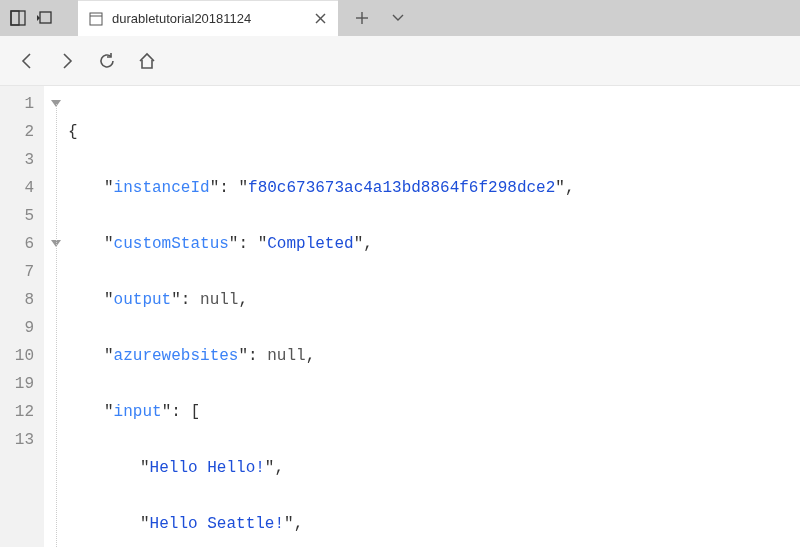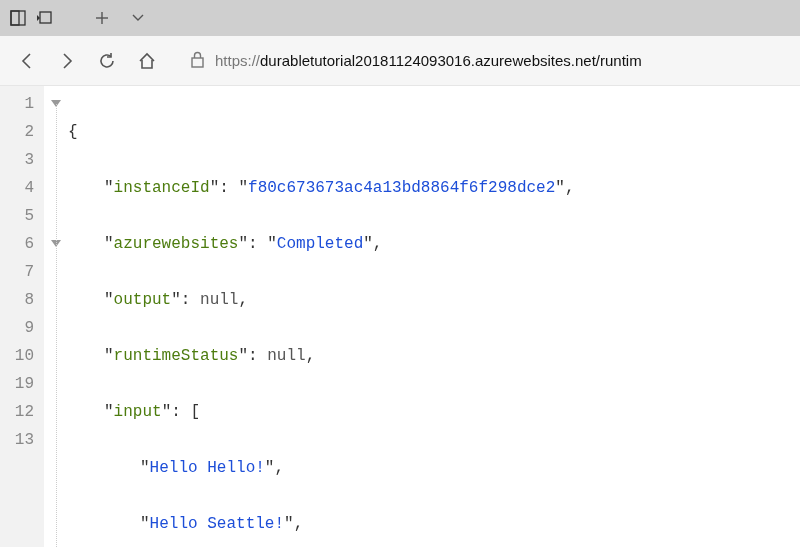--- a/index.html
+++ b/index.html
@@ -138,21 +138,21 @@
       border-left: 1px dotted #ccc;
     }
     .fold-gutter div { height: 28px; text-align: center; font-size: 11px; }
     .code {
       padding: 4px 0 4px 0;
       white-space: pre;
       background: #fff;
     }
     .code div { height: 28px; }
     .tok-punc { color: #333; }
-    .tok-key { color: #4d7c0f; }
+    .tok-key { color: #3b82f6; }
     .tok-str { color: #1d4ed8; }
     .tok-null { color: #555; }
     .ind1 { padding-left: 36px; }
     .ind2 { padding-left: 72px; }
     .ind0 { padding-left: 0; }
     .fold-tri {
       display:inline-block;
       width:0;height:0;
       border-left:5px solid transparent;
       border-right:5px solid transparent;
@@ -170,20 +170,35 @@
           <rect x="1" y="1" width="8" height="14" fill="none" stroke="#333" stroke-width="1.3"></rect>
         </svg>
     </div>
     <div class="titlebar-icon">
       <svg width="16" height="16" viewBox="0 0 16 16">
           <rect x="4" y="2" width="11" height="11" fill="none" stroke="#333" stroke-width="1.3"></rect>
           <path d="M1 5 L4 8 L1 11 Z" fill="#333"></path>
         </svg>
     </div>
   </div>
+  <div class="tab">
+    <div class="tab-favicon">
+      <svg width="14" height="14" viewBox="0 0 14 14">
+          <rect x="1" y="1" width="12" height="12" fill="none" stroke="#555" stroke-width="1"></rect>
+          <line x1="1" y1="4" x2="13" y2="4" stroke="#555" stroke-width="1"></line>
+        </svg>
+    </div>
+    <div class="tab-title">durabletutorial20181124</div>
+    <div class="tab-close">
+      <svg width="11" height="11" viewBox="0 0 11 11">
+          <line x1="1" y1="1" x2="10" y2="10" stroke="#555" stroke-width="1.4"></line>
+          <line x1="10" y1="1" x2="1" y2="10" stroke="#555" stroke-width="1.4"></line>
+        </svg>
+    </div>
+  </div>
   <div class="titlebar-right">
     <div class="titlebar-btn">
       <svg width="14" height="14" viewBox="0 0 14 14">
           <line x1="7" y1="1" x2="7" y2="13" stroke="#555" stroke-width="1.4"></line>
           <line x1="1" y1="7" x2="13" y2="7" stroke="#555" stroke-width="1.4"></line>
         </svg>
     </div>
     <div class="titlebar-btn">
       <svg width="14" height="10" viewBox="0 0 14 10">
           <polyline points="2,2 7,7 12,2" fill="none" stroke="#555" stroke-width="1.4"></polyline>
@@ -207,29 +222,20 @@
     <svg width="20" height="20" viewBox="0 0 20 20">
         <path d="M16 10 A6 6 0 1 1 14 5.5" fill="none" stroke="#555" stroke-width="1.6"></path>
         <path d="M14 2 L14 6 L10 6" fill="none" stroke="#555" stroke-width="1.6"></path>
       </svg>
   </div>
   <div class="nav-btn">
     <svg width="20" height="20" viewBox="0 0 20 20">
         <path d="M3 10 L10 3 L17 10" fill="none" stroke="#555" stroke-width="1.6"></path>
         <path d="M5 9 L5 17 L15 17 L15 9" fill="none" stroke="#555" stroke-width="1.6"></path>
       </svg>
-  </div>
-  <div class="addr-wrap">
-    <div class="lock">
-      <svg width="15" height="17" viewBox="0 0 15 17">
-          <rect x="2" y="7" width="11" height="9" fill="none" stroke="#777" stroke-width="1.4"></rect>
-          <path d="M4.5 7 V4.5 a3 3 0 0 1 6 0 V7" fill="none" stroke="#777" stroke-width="1.4"></path>
-        </svg>
-    </div>
-    <div class="url"><span class="proto">https://</span><span>durabletutorial20181124093016.azurewebsites.net/runtim</span></div>
   </div>
 </div>
 
 <div class="code-area">
   <div class="gutter">
     <div>1</div>
     <div>2</div>
     <div>3</div>
     <div>4</div>
     <div>5</div>
@@ -253,23 +259,23 @@
       <div></div>
       <div></div>
       <div></div>
       <div></div>
       <div></div>
       <div></div>
   </div>
   <div class="code">
 <div class="ind0"><span class="tok-punc">{</span></div>
 <div class="ind1"><span class="tok-punc">"</span><span class="tok-key">instanceId</span><span class="tok-punc">": "</span><span class="tok-str">f80c673673ac4a13bd8864f6f298dce2</span><span class="tok-punc">",</span></div>
-<div class="ind1"><span class="tok-punc">"</span><span class="tok-key">azurewebsites</span><span class="tok-punc">": "</span><span class="tok-str">Completed</span><span class="tok-punc">",</span></div>
+<div class="ind1"><span class="tok-punc">"</span><span class="tok-key">customStatus</span><span class="tok-punc">": "</span><span class="tok-str">Completed</span><span class="tok-punc">",</span></div>
 <div class="ind1"><span class="tok-punc">"</span><span class="tok-key">output</span><span class="tok-punc">": </span><span class="tok-null">null</span><span class="tok-punc">,</span></div>
-<div class="ind1"><span class="tok-punc">"</span><span class="tok-key">runtimeStatus</span><span class="tok-punc">": </span><span class="tok-null">null</span><span class="tok-punc">,</span></div>
+<div class="ind1"><span class="tok-punc">"</span><span class="tok-key">azurewebsites</span><span class="tok-punc">": </span><span class="tok-null">null</span><span class="tok-punc">,</span></div>
 <div class="ind1"><span class="tok-punc">"</span><span class="tok-key">input</span><span class="tok-punc">": [</span></div>
 <div class="ind2"><span class="tok-punc">"</span><span class="tok-str">Hello Hello!</span><span class="tok-punc">",</span></div>
 <div class="ind2"><span class="tok-punc">"</span><span class="tok-str">Hello Seattle!</span><span class="tok-punc">",</span></div>
 
 
 
 
 
   </div>
 </div>

